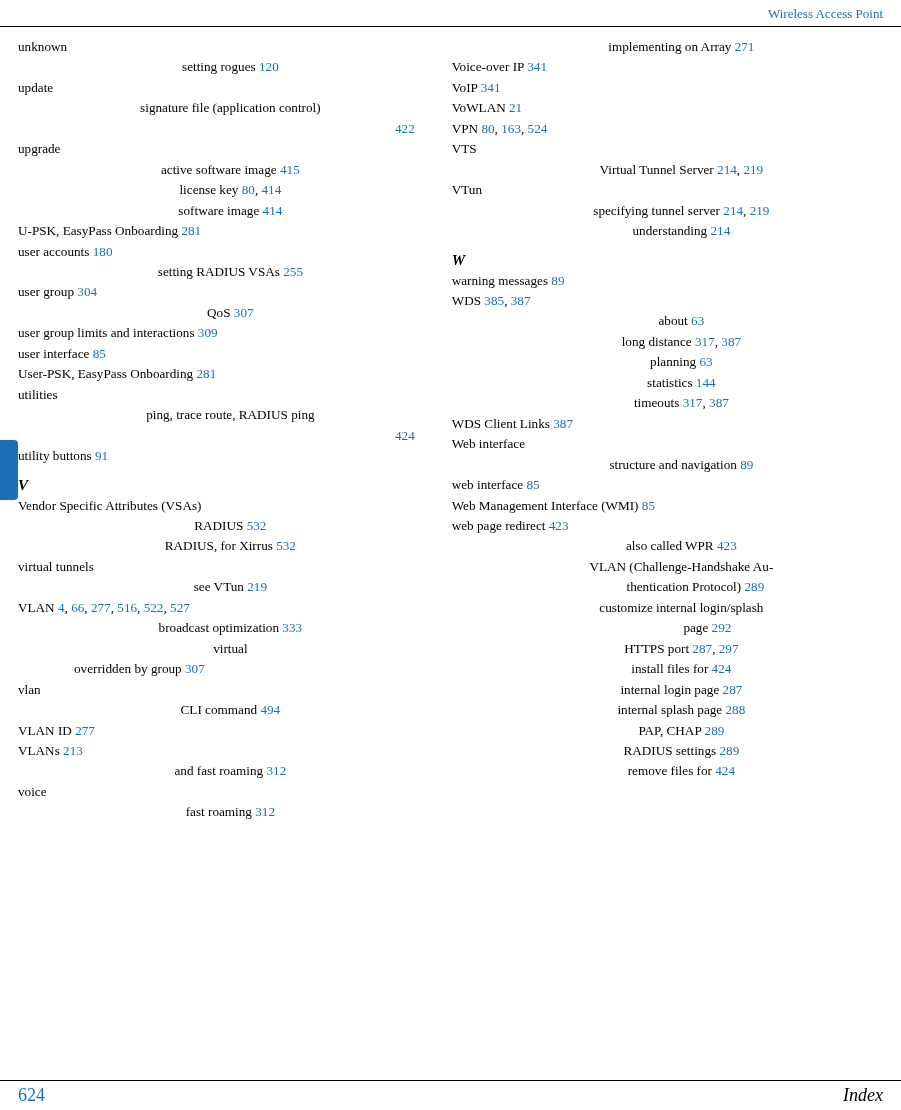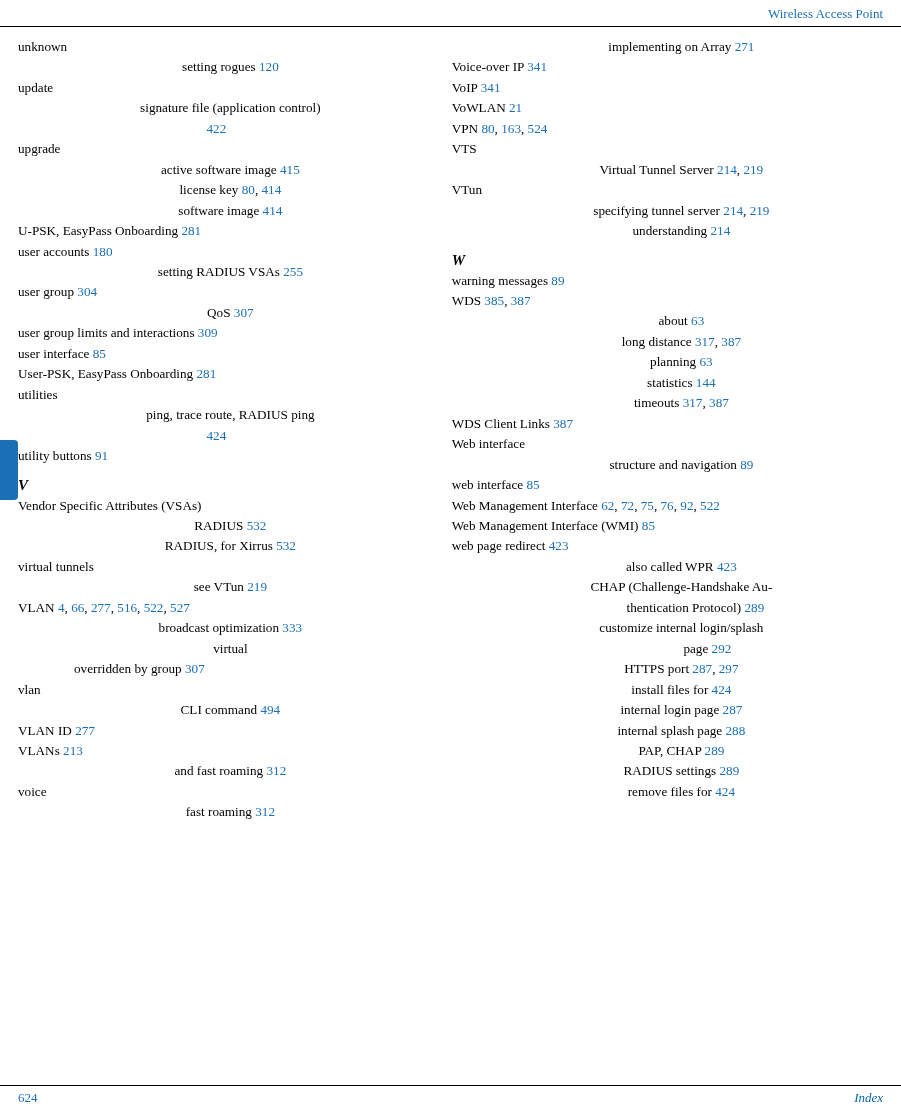--- a/index.html
+++ b/index.html
@@ -65,36 +65,36 @@
     }
     .page-footer {
       position: absolute;
       bottom: 0;
       left: 0;
       right: 0;
       border-top: 1.5px solid #000;
       display: flex;
       justify-content: space-between;
       padding: 4px 18px;
-      font-size: 13px;
+      font-size: 18px;
     }
     .footer-left { color: #1a6fb5; }
-    .footer-right { color: #0369a1; font-style: italic; }
+    .footer-right { color: #000000; font-style: italic; }
     .blue-tab {
       position: absolute;
       left: 0;
       top: 440px;
       width: 18px;
       height: 60px;
       background: #1a6fb5;
       border-radius: 0 4px 4px 0;
     }
     .centered-pagenum {
       display: block;
-      text-align: center;
+      text-align: right;
       padding-left: 0;
     }
   </style>
 </head>
 <body>
 
 <div class="blue-tab"></div>
 
 <div class="page-header">
   <span class="header-title">Wireless Access Point</span>
@@ -157,25 +157,24 @@
       <div class="index-entry index-term">WDS <a class="page-link" href="#">385</a>, <a class="page-link" href="#">387</a></div>
       <div class="index-subentry">about <a class="page-link" href="#">63</a></div>
       <div class="index-subentry">long distance <a class="page-link" href="#">317</a>, <a class="page-link" href="#">387</a></div>
       <div class="index-subentry">planning <a class="page-link" href="#">63</a></div>
       <div class="index-subentry">statistics <a class="page-link" href="#">144</a></div>
       <div class="index-subentry">timeouts <a class="page-link" href="#">317</a>, <a class="page-link" href="#">387</a></div>
       <div class="index-entry index-term">WDS Client Links <a class="page-link" href="#">387</a></div>
       <div class="index-entry index-term">Web interface</div>
       <div class="index-subentry">structure and navigation <a class="page-link" href="#">89</a></div>
       <div class="index-entry index-term">web interface <a class="page-link" href="#">85</a></div>
-      <div class="index-entry index-term">Web Management Interface <a class="page-link" href="#">62</a>, <a class="page-link" href="#">72</a>, <a class="page-link" href="#">75</a>, <a class="page-link" href="#">76</a>, <a class="page-link" href="#">92</a>, <a class="page-link" href="#">522</a></div>
       <div class="index-entry index-term">Web Management Interface (WMI) <a class="page-link" href="#">85</a></div>
       <div class="index-entry index-term">web page redirect <a class="page-link" href="#">423</a></div>
       <div class="index-subentry">also called WPR <a class="page-link" href="#">423</a></div>
-      <div class="index-subentry">CHAP (Challenge-Handshake Au-</div>
+      <div class="index-subentry">VLAN (Challenge-Handshake Au-</div>
       <div class="index-subentry" style="padding-left:56px;">thentication Protocol) <a class="page-link" href="#">289</a></div>
       <div class="index-subentry">customize   internal   login/splash</div>
       <div class="index-subentry" style="padding-left:80px;">page <a class="page-link" href="#">292</a></div>
       <div class="index-subentry">HTTPS port <a class="page-link" href="#">287</a>, <a class="page-link" href="#">297</a></div>
       <div class="index-subentry">install files for <a class="page-link" href="#">424</a></div>
       <div class="index-subentry">internal login page <a class="page-link" href="#">287</a></div>
       <div class="index-subentry">internal splash page <a class="page-link" href="#">288</a></div>
       <div class="index-subentry">PAP, CHAP <a class="page-link" href="#">289</a></div>
       <div class="index-subentry">RADIUS settings <a class="page-link" href="#">289</a></div>
       <div class="index-subentry">remove files for <a class="page-link" href="#">424</a></div>

